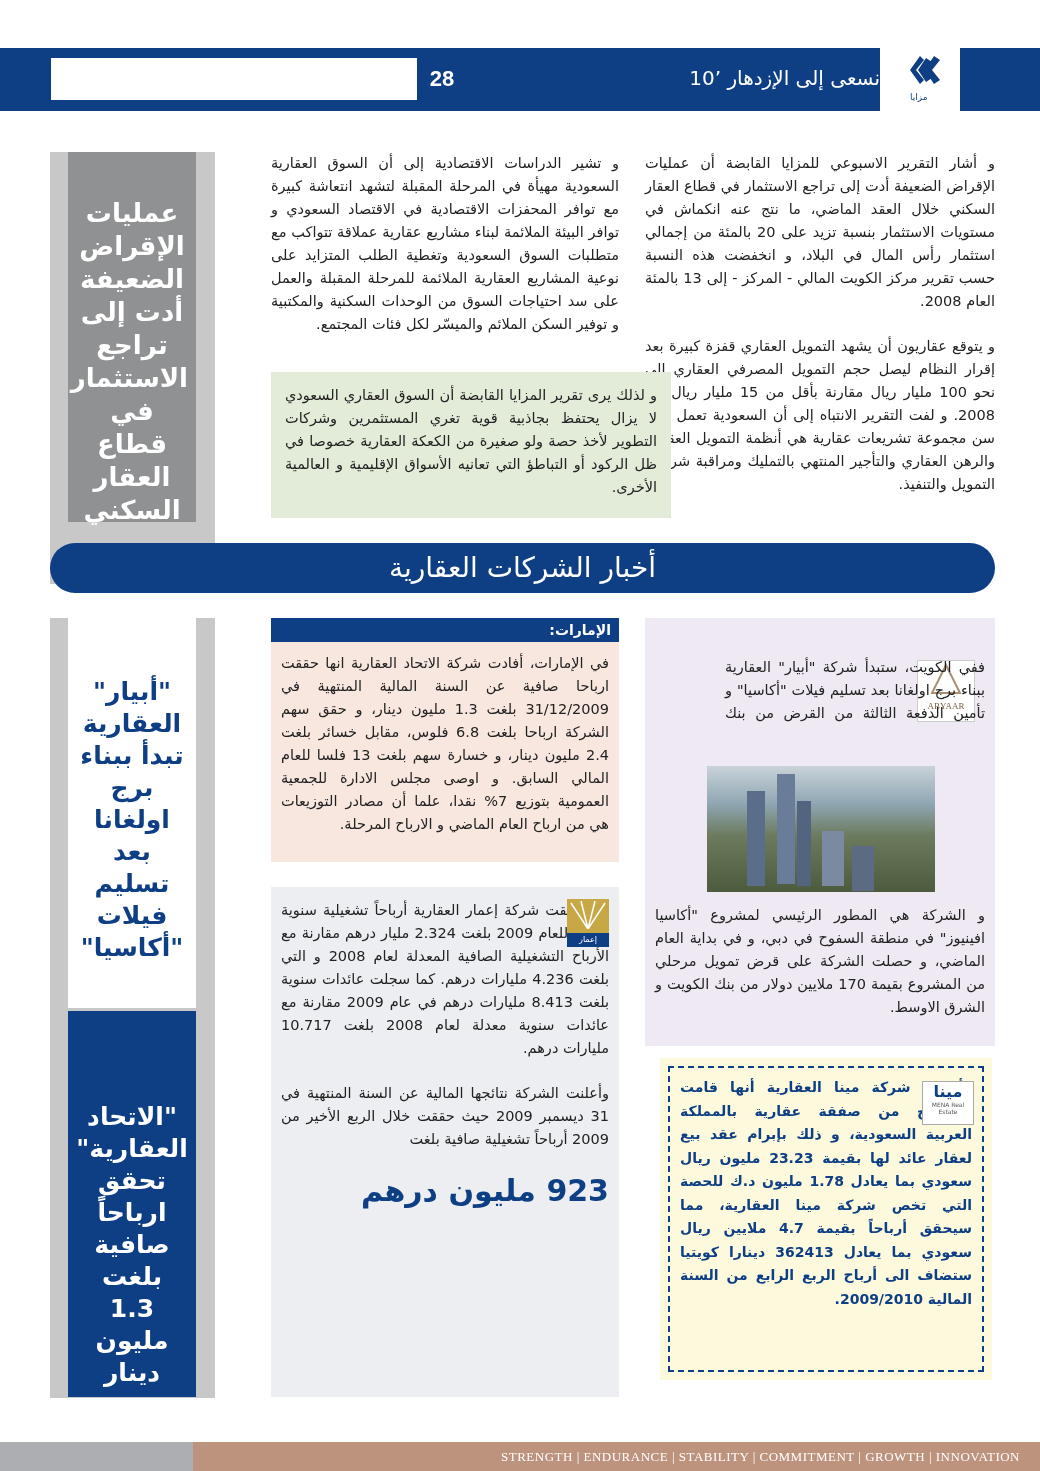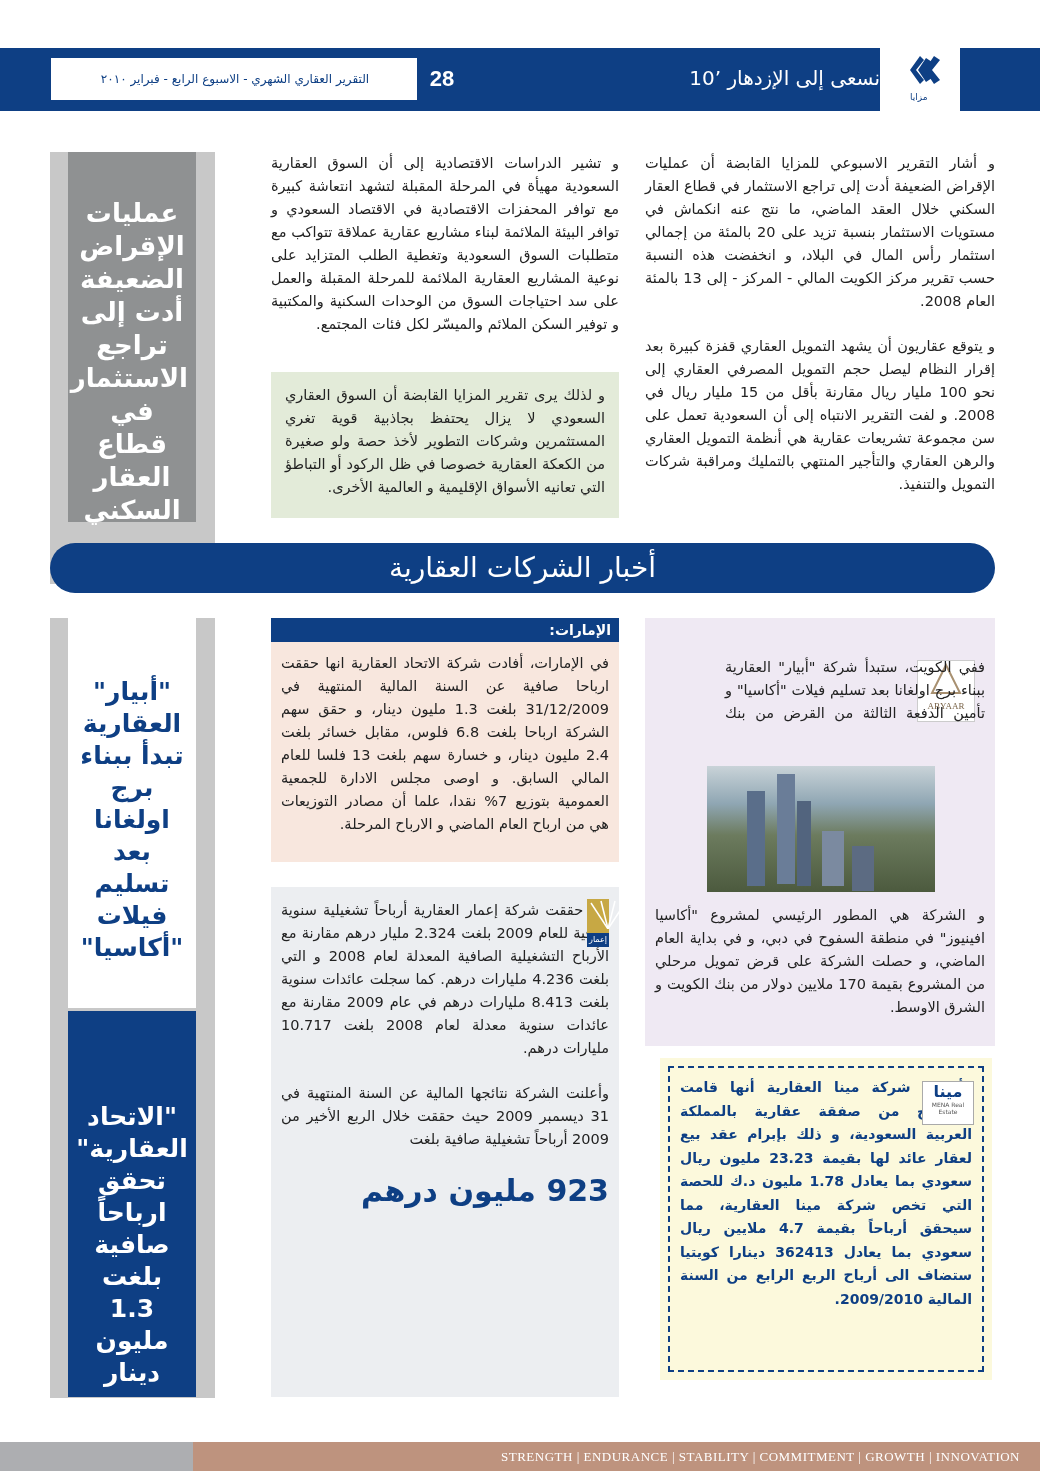--- a/index.html
+++ b/index.html
@@ -15,48 +15,47 @@
   .logo-panel { left: 880px; top: 48px; width: 80px; height: 63px; background: #fff; }
   .logo-word { position: absolute; left: 30px; top: 44px; font-size: 9px; color: #0e3f84; }
 
   
   .side-grey { left: 50px; background: #c8c8c8; width: 165px; }
   .side-dark { background: #8f9192; color: #fff; }
   .side-text { position: absolute; left: 16px; right: 16px; text-align: center; direction: rtl; font-weight: bold; font-size: 26px; line-height: 33px; }
 
   
   .col-text { font-size: 14.5px; line-height: 23px; direction: rtl; text-align: justify; }
-  .green-box { left: 271px; top: 372px; width: 348px; height: 146px; background: #e3ebd9; padding: 12px 14px; }
+  .green-box { left: 271px; top: 372px; width: 400px; height: 146px; background: #e3ebd9; padding: 12px 14px; }
 
   .section-banner { left: 50px; top: 543px; width: 945px; height: 50px; background: #0e3f84; border-radius: 25px; color: #fff; text-align: center; font-size: 28px; line-height: 50px; direction: rtl; }
 
   .region-head { height: 24px; background: #0e3f84; color: #fff; font-weight: bold; font-size: 14px; line-height: 24px; padding: 0 8px; direction: rtl; }
   .kuwait-box { left: 645px; top: 618px; width: 350px; height: 428px; background: #efe9f3; }
   .uae-box { left: 271px; top: 618px; width: 348px; height: 244px; background: #f8e7de; }
   .emaar-box { left: 271px; top: 887px; width: 348px; height: 510px; background: #eceef1; }
 
   .abyaar-logo { position: absolute; left: 272px; top: 42px; width: 58px; height: 62px; background: #fff; border: 1px solid #ccc; text-align: center; }
-  .emaar-logo { position: absolute; right: 10px; top: 12px; width: 22px; height: 44px; background: #c7a844; }
+  .emaar-logo { position: absolute; right: 10px; top: 12px; width: 42px; height: 44px; background: #c7a844; }
   .mena-logo { position: absolute; right: 8px; top: 13px; width: 52px; height: 44px; background: #fff; border: 1px solid #aaa; }
 
   .mena-box { left: 660px; top: 1058px; width: 332px; height: 322px; background: #fcf9dc; }
   .mena-inner { position: absolute; left: 8px; top: 8px; right: 8px; bottom: 8px; border: 2px dashed #0e3f84; padding: 8px 10px; }
   .mena-text { color: #0e3f84; font-weight: bold; font-size: 14px; line-height: 23.5px; direction: rtl; text-align: justify; }
 
   .big-figure { text-align: right; color: #0e3f84; font-weight: bold; font-size: 30px; margin: 28px 0; direction: rtl; }
 
   .footer-grey { left: 0; top: 1442px; width: 193px; height: 29px; background: #adaeb1; }
   .footer-brown { left: 193px; top: 1442px; width: 847px; height: 29px; background: #be937e; color: #fff; font-family: "Liberation Serif", serif; font-size: 13px; letter-spacing: 0.5px; text-align: right; padding-right: 20px; line-height: 29px; }
 </style>
 </head>
 <body>
 
 <div class="abs header-bar"></div>
 <div class="abs header-left-box">
-  <div class="header-report">التقرير العقاري الشهري - الاسبوع الرابع - فبراير ٢٠١٠</div>
   <div class="header-page">28</div>
 </div>
 <div class="abs header-slogan">نسعى إلى الإزدهار ’10</div>
 <div class="abs logo-panel">
   <svg width="80" height="44" viewBox="0 0 80 44">
     <polygon points="30,22 40,8 44,12 36,22 44,32 40,36" fill="#0e3f84"></polygon>
     <polygon points="38,22 46,10 52,14 46,22 52,30 46,34" fill="#0e3f84"></polygon>
     <polygon points="46,20 54,8 60,12 52,22 60,32 54,36 46,24" fill="#0e3f84"></polygon>
   </svg>
   <span class="logo-word">مزايا</span>

